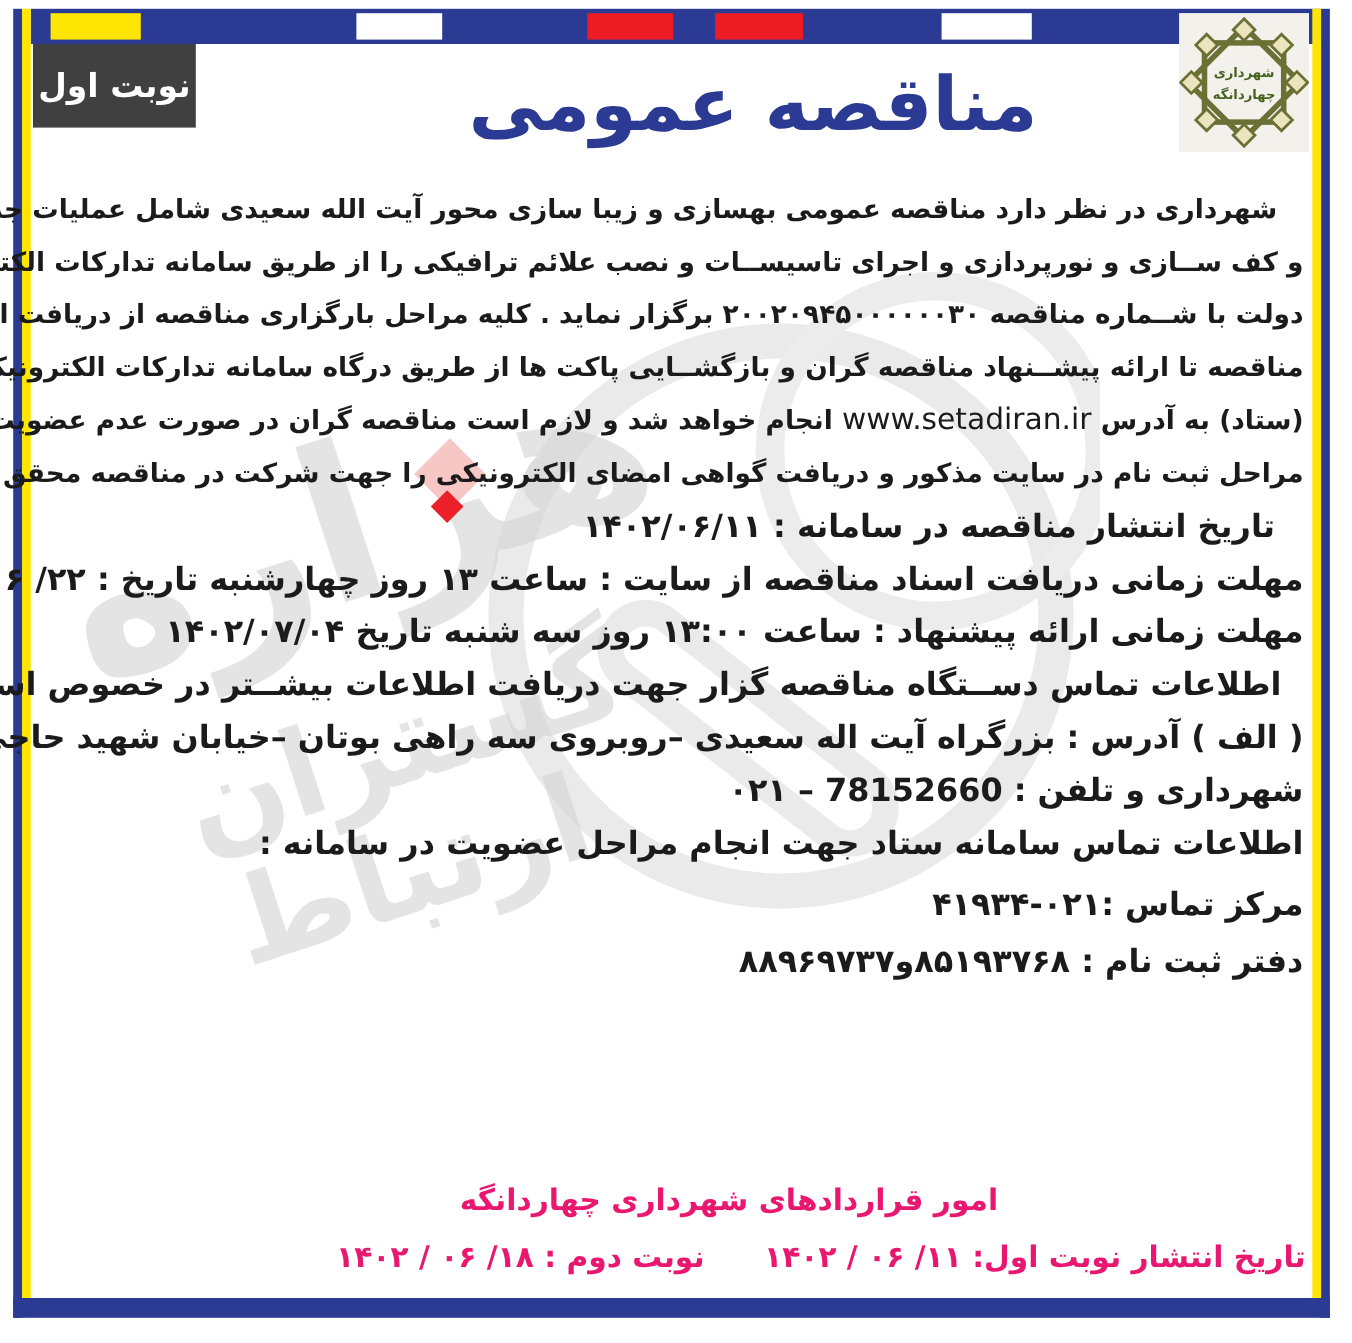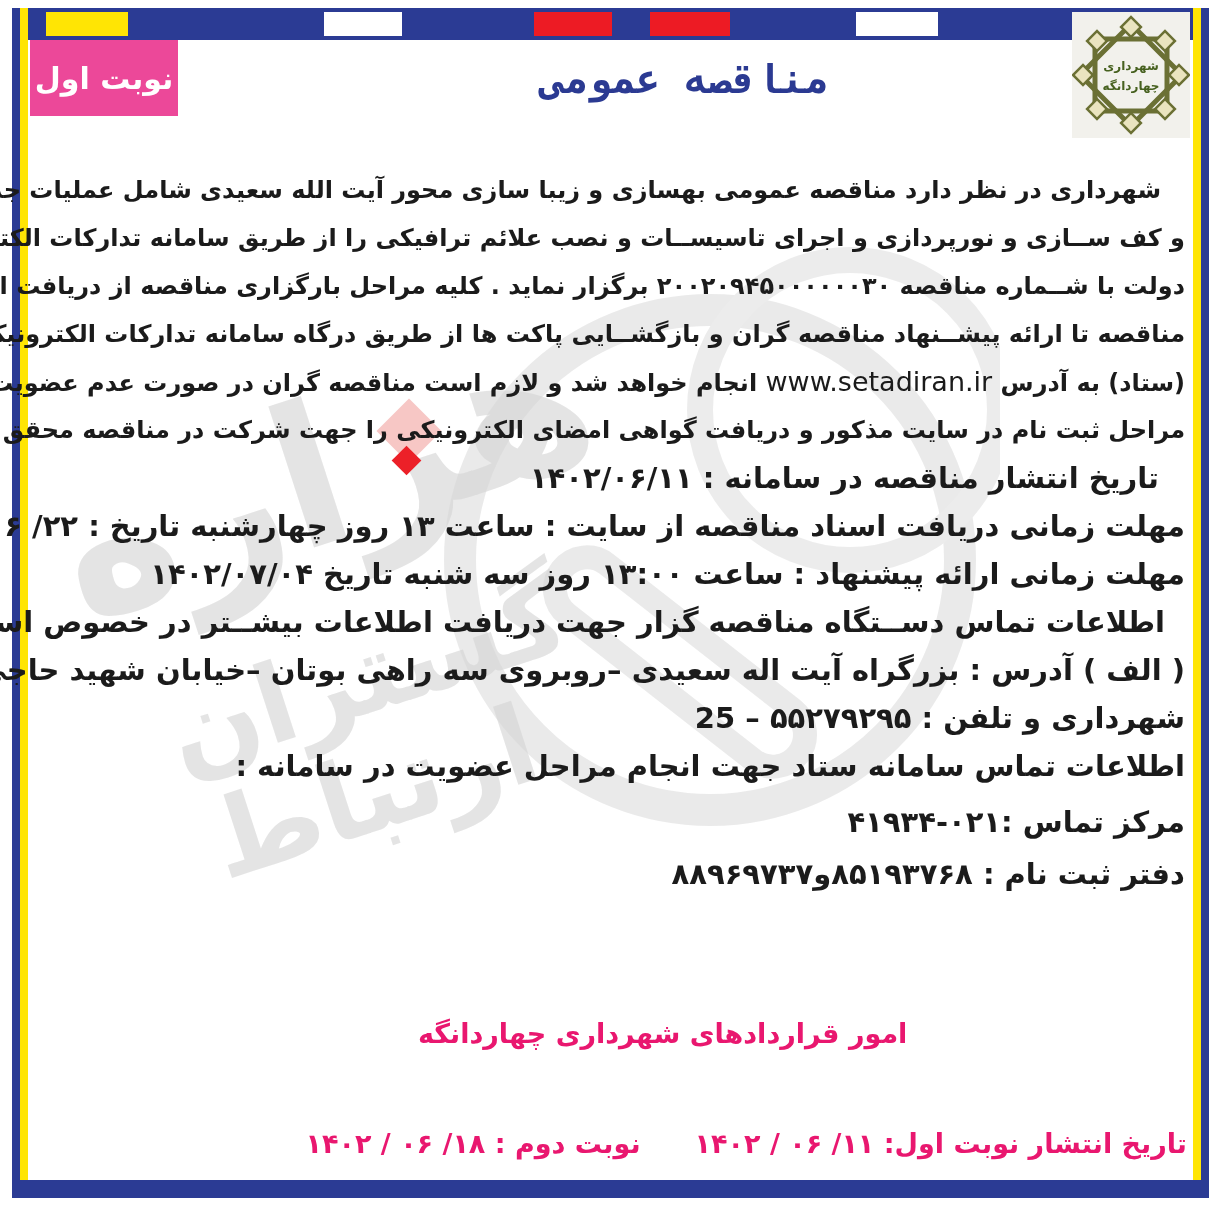--- a/index.html
+++ b/index.html
@@ -28,47 +28,47 @@
   .right-blue{left:1201px;height:1190px;}
   .bottom-bar{left:12px;top:1180px;width:1197px;height:18px;background:#2b3b94;}
   .accent{position:absolute;top:12px;height:24px;z-index:2;}
   .acc-yellow{left:46px;width:82px;background:#ffe504;}
   .acc-white1{left:324px;width:78px;background:#ffffff;}
   .acc-red1{left:534px;width:78px;background:#ed1b24;}
   .acc-red2{left:650px;width:80px;background:#ed1b24;}
   .acc-white2{left:856px;width:82px;background:#ffffff;}
   
   .issue-tag{
-    position:absolute;left:30px;top:40px;width:148px;height:76px;background:#ec4899;z-index:2;
+    position:absolute;left:30px;top:40px;width:148px;height:76px;background:#404040;z-index:2;
     color:#ffffff;font-size:30px;font-weight:700;display:flex;align-items:center;justify-content:center;
     direction:rtl;
   }
   .title{
     position:absolute;left:200px;right:60px;top:56px;z-index:2;text-align:center;
-    color:#2b3a92;font-size:40px;font-weight:700;direction:rtl;font-family:Liberation Mono, monospace;
+    color:#2b3a92;font-size:68px;font-weight:700;direction:rtl;
   }
   .logo{position:absolute;left:1072px;top:12px;width:118px;height:126px;z-index:3;background:#f2f1ec;}
   .logo text{font-family:"DejaVu Sans",sans-serif;font-weight:700;fill:#47611f;}
   
   .content{position:absolute;left:46px;right:44px;top:166px;z-index:2;direction:rtl;color:#1b1b1b;}
   .pline{
     font-size:24px;font-weight:700;line-height:48px;height:48px;
     text-align:justify;text-align-last:justify;white-space:nowrap;
   }
   .pline.indent{padding-right:24px;}
   .url{font-size:27px;font-weight:400;direction:ltr;unicode-bidi:embed;}
   .dline{font-size:29px;font-weight:700;line-height:48px;text-align:right;white-space:nowrap;}
   .dline.indent{padding-right:26px;}
   .dline.indent-sm{padding-right:20px;}
   .gap-lg{margin-top:20px;}
   .gap-sm{margin-top:8px;}
   .gap-xs{margin-top:4px;}
   
   .dept{
-    position:absolute;left:418px;top:1018px;z-index:2;color:#e9176f;
+    position:absolute;left:418px;top:1076px;z-index:2;color:#e9176f;
     font-size:27px;font-weight:700;direction:rtl;white-space:nowrap;
   }
   .publine{
     position:absolute;left:46px;right:42px;top:1128px;z-index:2;color:#e9176f;
     font-size:27px;font-weight:700;direction:rtl;text-align:right;white-space:nowrap;
   }
   .publine .second{margin-right:54px;}
 </style>
 </head>
 <body>
@@ -128,21 +128,21 @@
     <div class="pline">دولت با شــماره مناقصه ۲۰۰۲۰۹۴۵۰۰۰۰۰۰۳۰ برگزار نماید . کلیه مراحل بارگزاری مناقصه از دریافت اسناد</div>
     <div class="pline">مناقصه تا ارائه پیشــنهاد مناقصه گران و بازگشــایی پاکت ها از طریق درگاه سامانه تدارکات الکترونیکی دولت</div>
     <div class="pline"><span>(ستاد) به آدرس </span><span class="url">www.setadiran.ir</span><span> انجام خواهد شد و لازم است مناقصه گران در صورت عدم عضویت قبلی،</span></div>
     <div class="pline">مراحل ثبت نام در سایت مذکور و دریافت گواهی امضای الکترونیکی را جهت شرکت در مناقصه محقق سازند .</div>
 
     <div class="dline indent">تاریخ انتشار مناقصه در سامانه :  ۱۴۰۲/۰۶/۱۱</div>
     <div class="dline">مهلت زمانی دریافت اسناد مناقصه از سایت : ساعت  ۱۳ روز چهارشنبه تاریخ : ۲۲/ ۰۶ / ۱۴۰۲</div>
     <div class="dline">مهلت زمانی ارائه پیشنهاد : ساعت ۱۳:۰۰ روز سه شنبه تاریخ ۱۴۰۲/۰۷/۰۴</div>
     <div class="dline indent-sm">اطلاعات تماس دســتگاه مناقصه گزار جهت دریافت اطلاعات بیشــتر در خصوص اسناد مناقصه و ارائه پاکت</div>
     <div class="dline">( الف ) آدرس : بزرگراه آیت اله سعیدی –روبروی سه راهی بوتان –خیابان شهید حاجی احمد–پلاک ۱۰–ساختمان</div>
-    <div class="dline">شهرداری و تلفن : ۵۵۲۷۹۲۹۵ – 25</div>
+    <div class="dline">شهرداری و تلفن : 78152660 – ۰۲۱</div>
     <div class="dline">اطلاعات تماس سامانه ستاد جهت انجام مراحل عضویت در سامانه :</div>
     <div class="dline gap-sm">مرکز تماس :۰۲۱-۴۱۹۳۴</div>
     <div class="dline gap-xs">دفتر ثبت نام : ۸۵۱۹۳۷۶۸و۸۸۹۶۹۷۳۷</div>
   </div>
 
   <div class="dept">امور قراردادهای شهرداری چهاردانگه</div>
   <div class="publine">
     <span>تاریخ انتشار نوبت اول: ۱۱/ ۰۶ / ۱۴۰۲</span><span class="second">نوبت دوم : ۱۸/ ۰۶ / ۱۴۰۲</span>
   </div>
 

